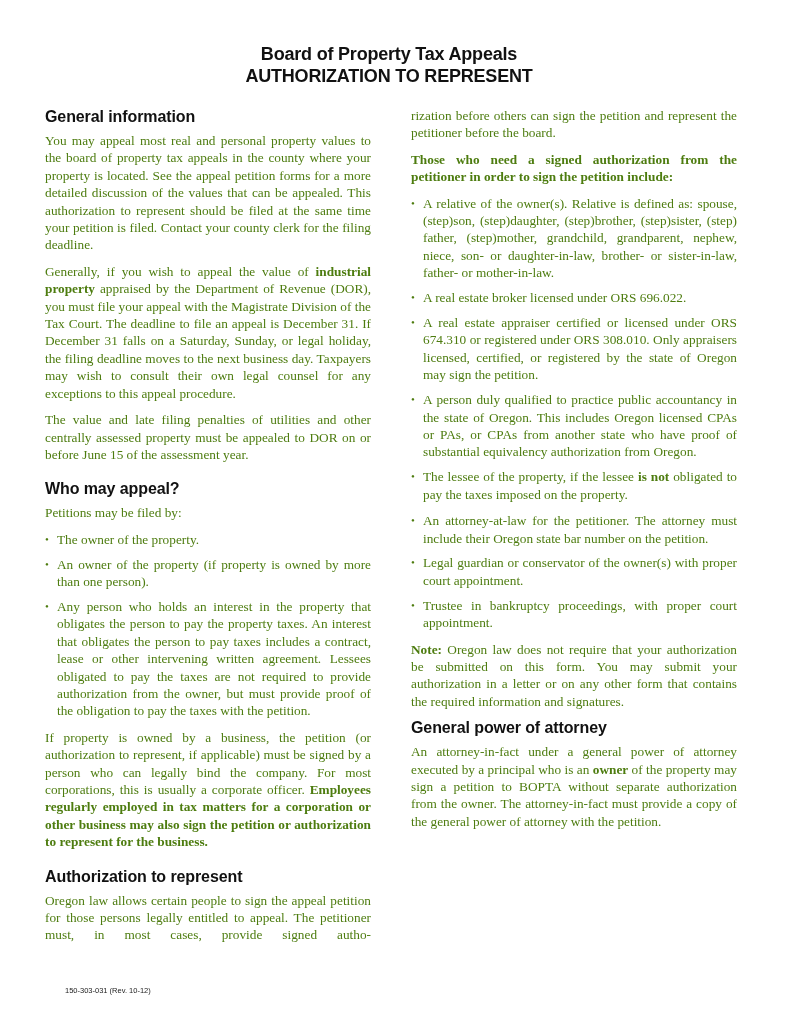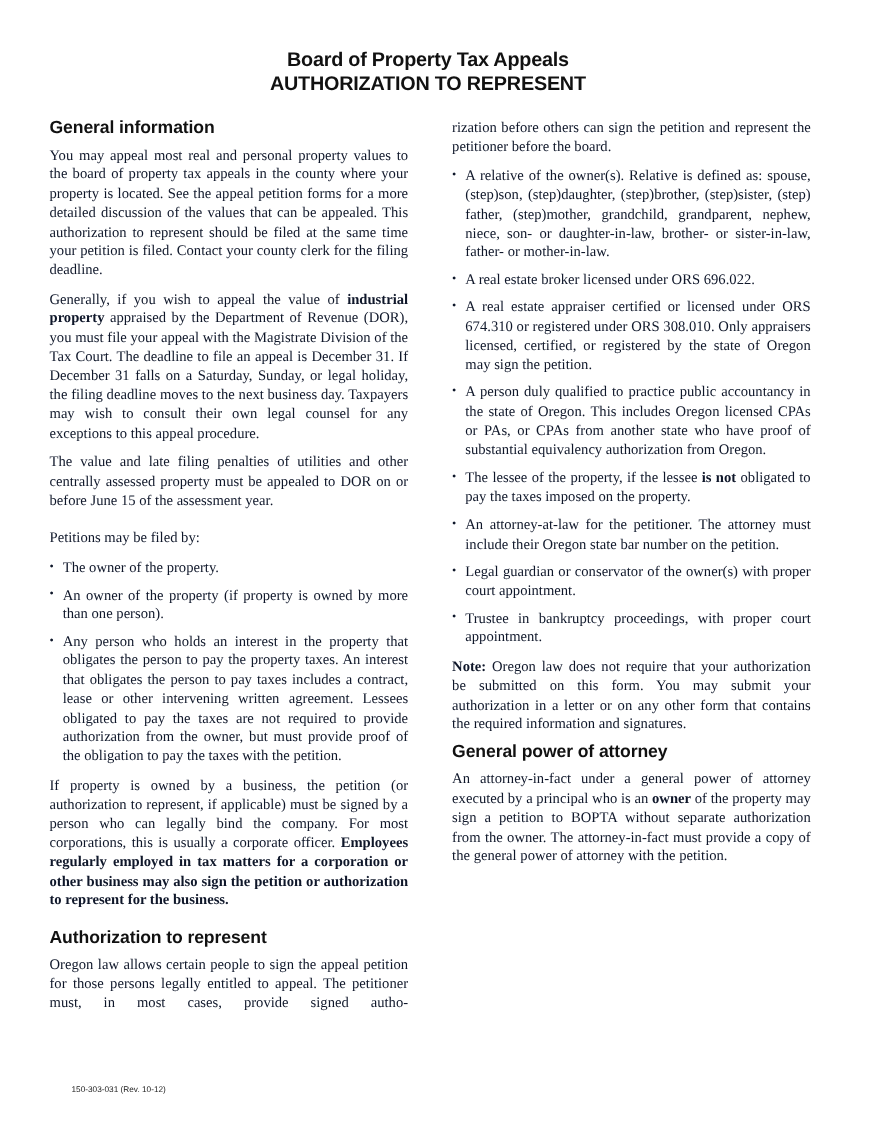--- a/index.html
+++ b/index.html
@@ -11,21 +11,21 @@
   }
   .col { position: absolute; width: 326px; }
   .col-left { left: 45px; top: 108px; }
   .col-right { left: 411px; top: 107px; }
   h2 {
     font-family: "Liberation Sans", sans-serif; font-weight: bold; font-size: 16px;
     margin: 0 0 6px 0; color: #111; letter-spacing: -0.1px;
   }
   p, li {
     font-family: "Liberation Serif", serif; font-size: 13.3px; line-height: 17.4px;
-    margin: 0; text-align: justify; color: #0f172a;
+    margin: 0; text-align: justify; color: #4d7c0f;
   }
   p { margin-bottom: 9px; }
   ul { list-style: none; padding: 0; margin: 0 0 9px 0; }
   li { position: relative; padding-left: 12px; margin-bottom: 7.5px; }
   li .bullet { position: absolute; left: 0; top: 0; font-size: 11px; }
   .b { font-weight: bold; }
   .sp-h { margin-top: 18px; }
   .footer {
     position: absolute; left: 65px; top: 986px;
     font-family: "Liberation Sans", sans-serif; font-size: 7.5px; color: #222;
@@ -39,37 +39,39 @@
 
 <div class="col col-left">
   <section>
     <h2>General information</h2>
     <p>You may appeal most real and personal property values to the board of property tax appeals in the county where your property is located. See the appeal petition forms for a more detailed discussion of the values that can be appealed. This authorization to represent should be filed at the same time your petition is filed. Contact your county clerk for the filing deadline.</p>
     <p><span>Generally, if you wish to appeal the value of </span><span class="b">industrial property</span><span> appraised by the Department of Revenue (DOR), you must file your appeal with the Magistrate Division of the Tax Court. The deadline to file an appeal is December 31. If December 31 falls on a Saturday, Sunday, or legal holiday, the filing deadline moves to the next business day. Taxpayers may wish to consult their own legal counsel for any exceptions to this appeal procedure.</span></p>
     <p>The value and late filing penalties of utilities and other centrally assessed property must be appealed to DOR on or before June 15 of the assessment year.</p>
   </section>
 
   <section class="sp-h" style="margin-top:17px;">
+    <h2>Who may appeal?</h2>
     <p>Petitions may be filed by:</p>
     <ul>
       <li><span class="bullet">•</span><span>The owner of the property.</span></li>
       <li><span class="bullet">•</span><span>An owner of the property (if property is owned by more than one person).</span></li>
       <li><span class="bullet">•</span><span>Any person who holds an interest in the property that obligates the person to pay the property taxes. An interest that obligates the person to pay taxes includes a contract, lease or other intervening written agreement. Lessees obligated to pay the taxes are not required to provide authorization from the owner, but must provide proof of the obligation to pay the taxes with the petition.</span></li>
     </ul>
     <p><span>If property is owned by a business, the petition (or authorization to represent, if applicable) must be signed by a person who can legally bind the company. For most corporations, this is usually a corporate officer. </span><span class="b">Employees regularly employed in tax matters for a corporation or other business may also sign the petition or authorization to represent for the business.</span></p>
   </section>
 
   <section style="margin-top:17px;">
     <h2>Authorization to represent</h2>
     <p style="text-align:justify; text-align-last: justify;">Oregon law allows certain people to sign the appeal petition for those persons legally entitled to appeal. The petitioner must, in most cases, provide signed autho-</p>
   </section>
 </div>
 
 <div class="col col-right">
   <p>rization before others can sign the petition and represent the petitioner before the board.</p>
+  <p class="b">Those who need a signed authorization from the petitioner in order to sign the petition include:</p>
   <ul>
     <li><span class="bullet">•</span><span>A relative of the owner(s). Relative is defined as: spouse, (step)son, (step)daughter, (step)brother, (step)sister, (step) father, (step)mother, grandchild, grandparent, nephew, niece, son- or daughter-in-law, brother- or sister-in-law, father- or mother-in-law.</span></li>
     <li><span class="bullet">•</span><span>A real estate broker licensed under ORS 696.022.</span></li>
     <li><span class="bullet">•</span><span>A real estate appraiser certified or licensed under ORS 674.310 or registered under ORS 308.010. Only appraisers licensed, certified, or registered by the state of Oregon may sign the petition.</span></li>
     <li><span class="bullet">•</span><span>A person duly qualified to practice public accountancy in the state of Oregon. This includes Oregon licensed CPAs or PAs, or CPAs from another state who have proof of substantial equivalency authorization from Oregon.</span></li>
     <li><span class="bullet">•</span><span>The lessee of the property, if the lessee </span><span class="b">is not</span><span> obligated to pay the taxes imposed on the property.</span></li>
   </ul>
   <ul>
     <li><span class="bullet">•</span><span>An attorney-at-law for the petitioner. The attorney must include their Oregon state bar number on the petition.</span></li>
     <li><span class="bullet">•</span><span>Legal guardian or conservator of the owner(s) with proper court appointment.</span></li>

